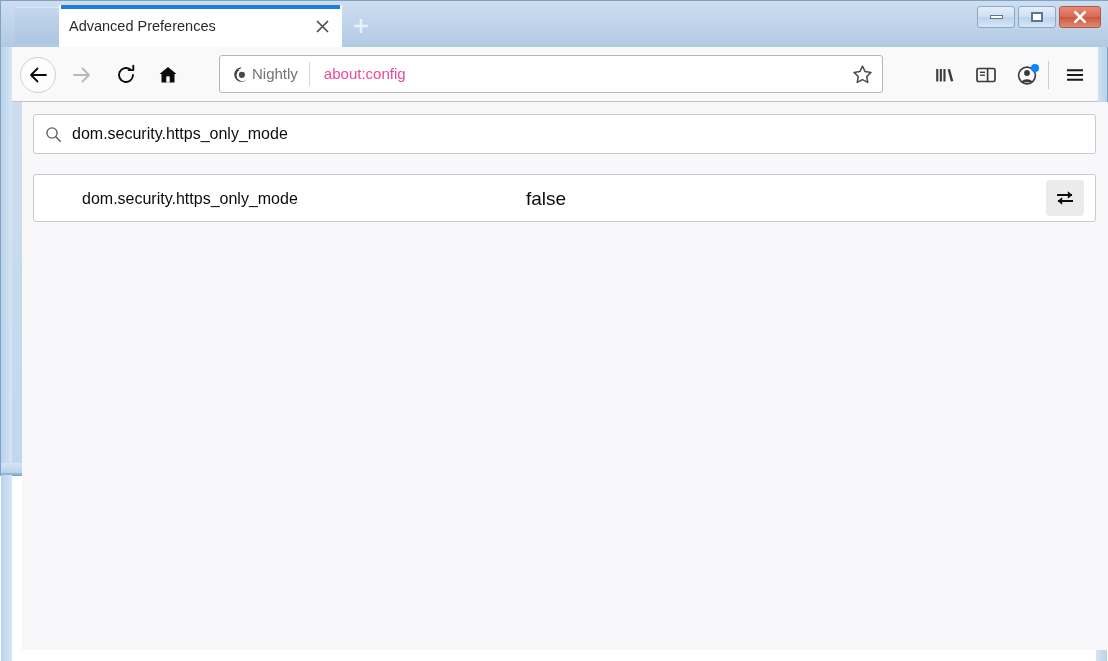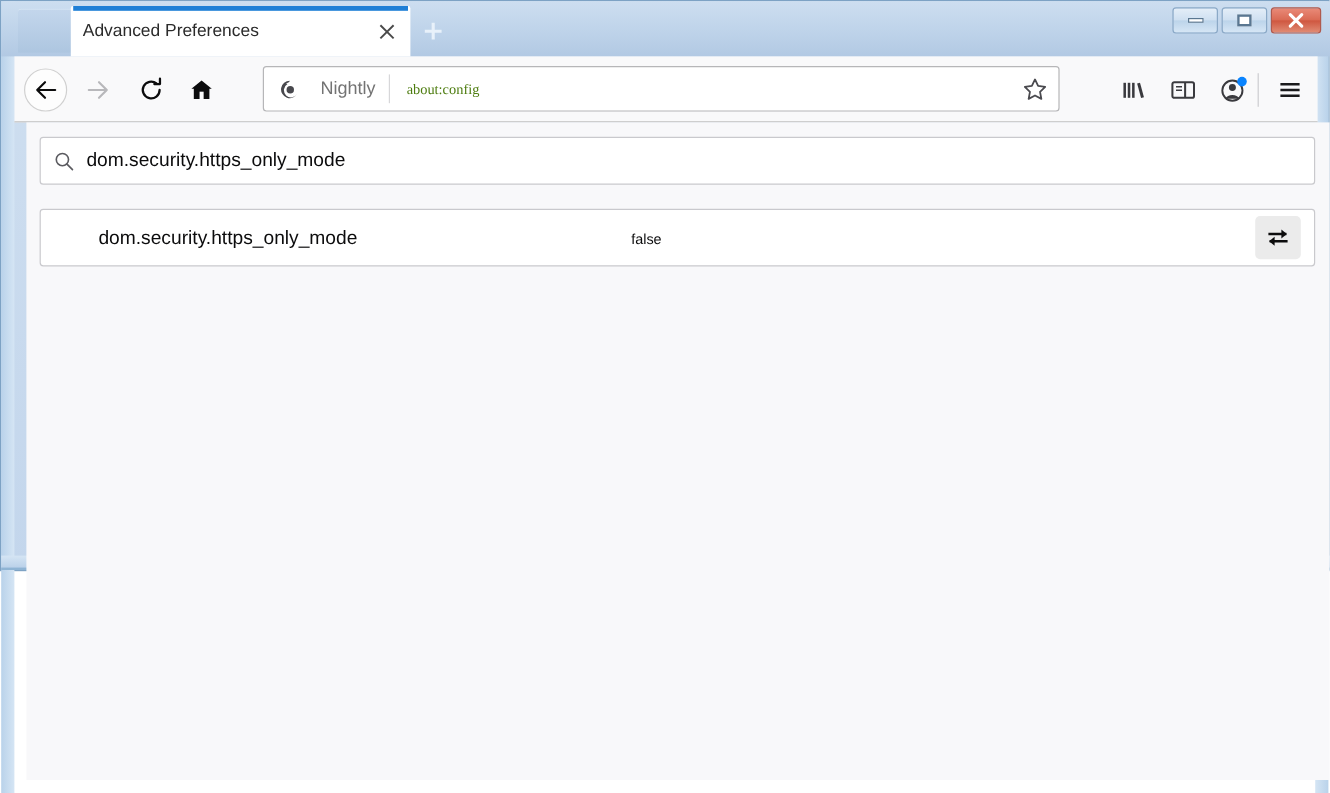--- a/index.html
+++ b/index.html
@@ -193,38 +193,37 @@
     box-sizing: border-box;
     background: #ffffff;
     border: 1px solid #b6b6b8;
     border-radius: 3px;
     display: flex;
     align-items: center;
   }
   #identity-box {
     display: flex;
     align-items: center;
-    gap: 17px;
+    gap: 2px;
     padding: 0 11px 0 13px;
     height: 24px;
     border-right: 1px solid #d7d7d9;
   }
   #identity-label {
     font-size: 15px;
     color: #737373;
     line-height: 20px;
     white-space: nowrap;
   }
   #url-text {
     padding-left: 14px;
-    font-size: 12px;
-    color: #4d7c0f;
+    font-size: 15px;
+    color: #ec4899;
     line-height: 20px;
     white-space: nowrap;
-    font-family: Liberation Serif, serif;
   }
   #star-btn {
     position: absolute;
     right: 6px; top: 5px;
     width: 28px; height: 26px;
     display: flex;
     align-items: center;
     justify-content: center;
   }
 
@@ -305,21 +304,21 @@
     position: absolute;
     left: 48px; top: 14px;
     font-size: 16px;
     color: #0c0c0d;
     line-height: 20px;
     white-space: nowrap;
   }
   #pref-value {
     position: absolute;
     left: 492px; top: 14px;
-    font-size: 12px;
+    font-size: 19px;
     color: #0c0c0d;
     line-height: 20px;
     white-space: nowrap;
     text-align: right;
   }
   #pref-toggle {
     position: absolute;
     right: 11px; top: 5px;
     width: 38px; height: 36px;
     background: #ebebeb;

